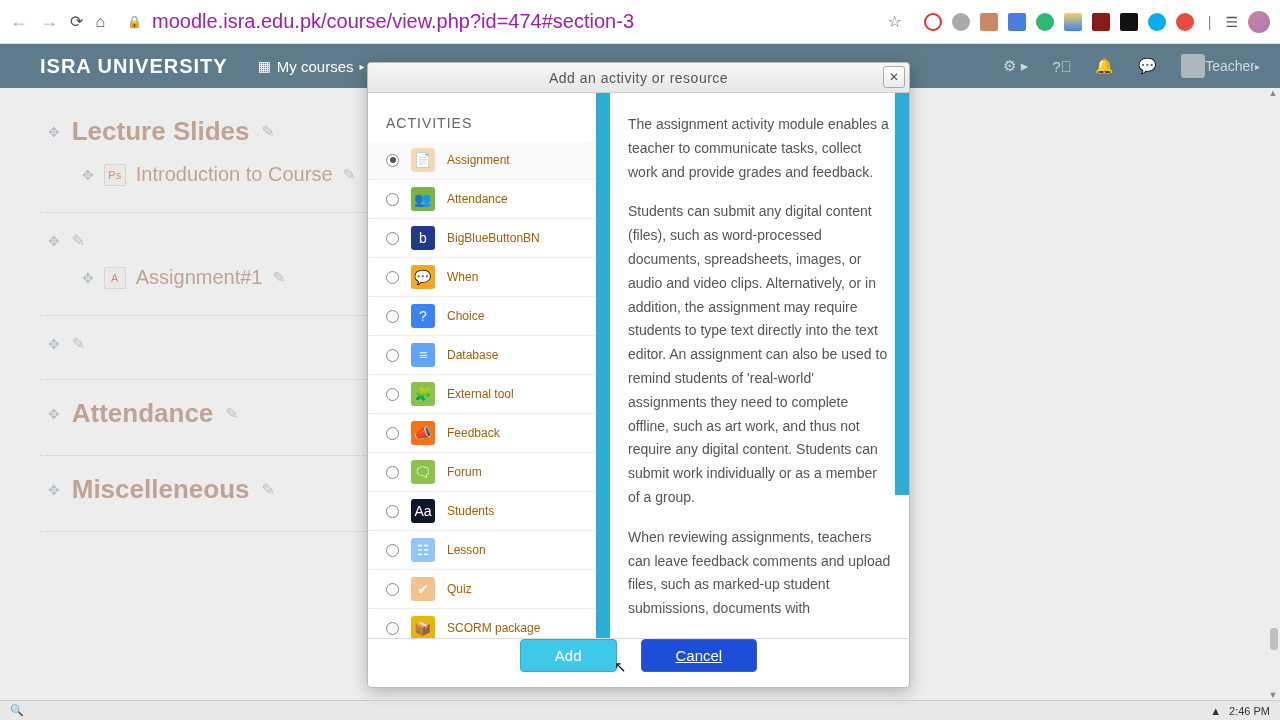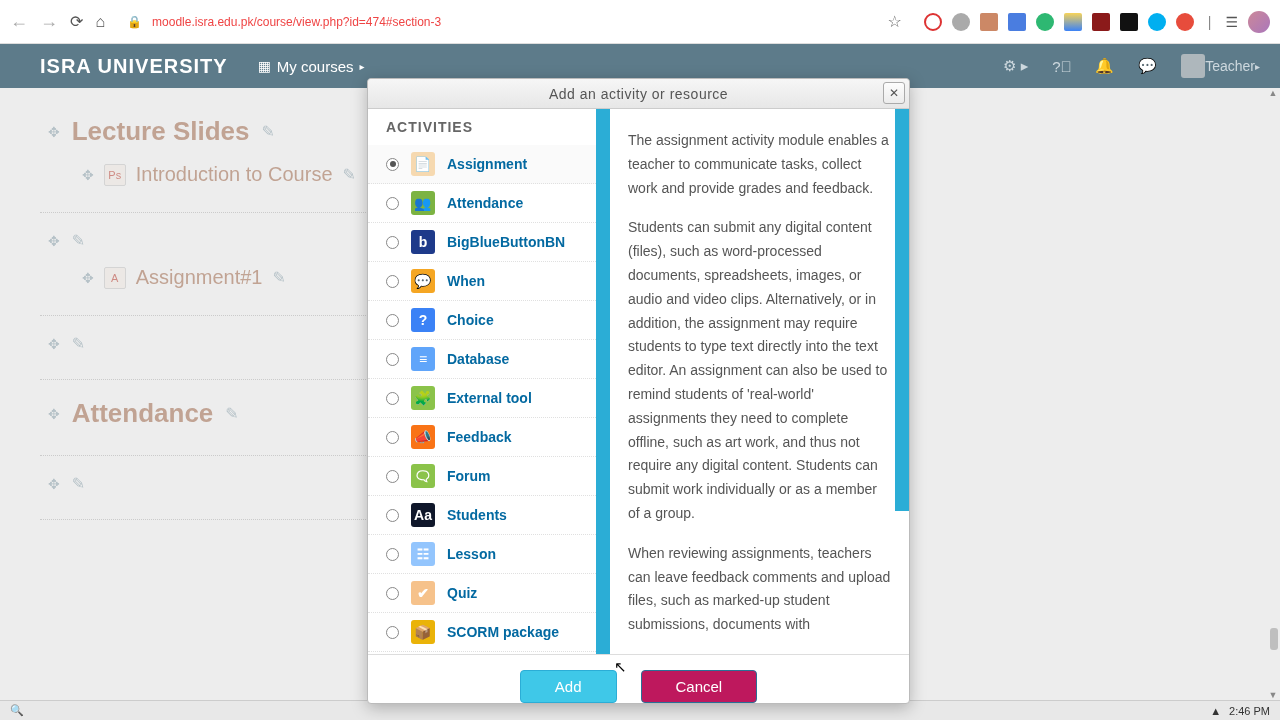--- a/index.html
+++ b/index.html
@@ -5,21 +5,21 @@
 * { box-sizing: border-box; margin: 0; padding: 0; }
 body { font-family: "Segoe UI", Arial, sans-serif; background: #fff; font-size: 14px; overflow: hidden; width: 1280px; height: 720px; position: relative; }
 
 
 .browser-chrome { height: 44px; background: #fff; border-bottom: 1px solid #ddd; display: flex; align-items: center; padding: 0 10px; gap: 12px; }
 .nav-arrow { font-size: 18px; color: #aaa; cursor: pointer; }
 .reload-icon { font-size: 16px; color: #555; }
 .home-icon { font-size: 16px; color: #555; }
 .url-bar { flex: 1; display: flex; align-items: center; gap: 10px; padding: 0 10px; }
 .lock { font-size: 12px; color: #666; }
-.url-text { color: #ef4444; font-size: 12px; }
+.url-text { color: #a21caf; font-size: 20px; }
 .star { font-size: 16px; color: #666; margin-right: 10px; }
 .ext-icons { display: flex; gap: 10px; align-items: center; }
 .ext-icon { width: 18px; height: 18px; border-radius: 2px; }
 .avatar-sm { width: 22px; height: 22px; border-radius: 50%; background: linear-gradient(135deg,#c89,#a7b); }
 
 
 .moodle-header { height: 44px; background: #5d7b8a; display: flex; align-items: center; padding: 0 20px 0 40px; color: #fff; }
 .brand { font-size: 20px; letter-spacing: 1px; font-weight: 700; margin-right: 30px; }
 .mycourses { display: flex; align-items: center; gap: 6px; font-size: 15px; }
 .dash-icon { font-size: 14px; }
@@ -35,41 +35,41 @@
 .section { border-bottom: 1px dotted #bbb; padding: 18px 0 26px 8px; width: 330px; }
 .section-title { display: flex; align-items: center; gap: 12px; }
 .move-handle { color: #8fa7b3; font-size: 14px; }
 .sec-name { color: #a66a4a; font-size: 26px; font-weight: 700; }
 .edit-pencil { color: #8fa7b3; font-size: 16px; }
 .sec-item { margin: 16px 0 0 34px; display: flex; align-items: center; gap: 10px; }
 .item-icon { width: 22px; height: 22px; border: 1px solid #ccc; border-radius: 2px; display: inline-flex; align-items: center; justify-content: center; font-size: 11px; background: #fdf5ee; color: #c0392b; }
 .item-text { color: #a66a4a; font-size: 20px; }
 
 
-.modal { position: absolute; top: 78px; left: 367px; width: 543px; height: 626px; background: #fff; border: 1px solid #bbb; border-radius: 4px; box-shadow: 0 4px 16px rgba(0,0,0,0.25); display: flex; flex-direction: column; z-index: 100; }
+.modal { position: absolute; top: 62px; left: 367px; width: 543px; height: 626px; background: #fff; border: 1px solid #bbb; border-radius: 4px; box-shadow: 0 4px 16px rgba(0,0,0,0.25); display: flex; flex-direction: column; z-index: 100; }
 .modal-titlebar { height: 30px; background: linear-gradient(#f6f6f6,#e7e7e7); border-bottom: 1px solid #ccc; display: flex; align-items: center; justify-content: center; position: relative; border-radius: 4px 4px 0 0; }
 .modal-title { color: #555; font-size: 14px; letter-spacing: 0.5px; }
 .modal-close { position: absolute; right: 4px; top: 3px; width: 22px; height: 22px; border: 1px solid #aaa; border-radius: 3px; background: linear-gradient(#fdfdfd,#ececec); color: #555; font-size: 12px; display: flex; align-items: center; justify-content: center; cursor: pointer; }
 .modal-body { flex: 1; display: flex; overflow: hidden; border-bottom: 1px solid #ddd; }
-.activity-col { width: 228px; background: #fff; overflow-y: auto; padding-top: 4px; position: relative; font-weight: bold; }
+.activity-col { width: 228px; background: #fff; overflow-y: auto; padding-top: 16px; position: relative; }
 .activities-hdr { color: #666; font-size: 14px; letter-spacing: 1px; padding: 6px 18px 10px; }
 .activity-row { display: flex; align-items: center; gap: 12px; padding: 7px 12px 7px 18px; cursor: pointer; border-bottom: 1px dotted #e0e0e0; }
 .activity-row.selected { background: #fafafa; }
 .radio { width: 13px; height: 13px; border: 1px solid #888; border-radius: 50%; display: inline-flex; align-items: center; justify-content: center; background: #fff; }
 .radio.on::after { content: ""; width: 6px; height: 6px; background: #555; border-radius: 50%; }
 .act-icon { width: 24px; height: 24px; border-radius: 3px; display: inline-flex; align-items: center; justify-content: center; font-size: 14px; color: #fff; }
-.act-label { color: #0369a1; font-size: 14px; }
+.act-label { color: #a16207; font-size: 12px; }
 .vbar { width: 14px; background: #2badd6; }
 .desc-col { flex: 1; padding: 20px 18px; color: #555; font-size: 14px; line-height: 1.7; overflow-y: auto; position: relative; }
 .desc-col p { margin-bottom: 16px; }
 .desc-scroll { position: absolute; right: 0; top: 0; width: 14px; height: 402px; background: #2badd6; }
-.modal-footer { height: 48px; display: flex; align-items: flex-end; justify-content: center; gap: 24px; }
+.modal-footer { height: 48px; display: flex; align-items: flex-start; justify-content: center; gap: 24px; }
 .btn { padding: 7px 34px; border-radius: 4px; font-size: 15px; cursor: pointer; border: 1px solid; }
 .btn-add { background: #3fc8e8; border-color: #2badd6; color: #fff; }
-.btn-cancel { background: #be185d; border-color: #2a6f95; color: #fff; }
+.btn-cancel { background: #1d4ed8; border-color: #2a6f95; color: #fff; text-decoration: underline; }
 
 
 .cursor { position: absolute; top: 658px; left: 614px; z-index: 200; font-size: 15px; }
 
 
 .taskbar { position: absolute; bottom: 0; left: 0; right: 0; height: 20px; background: #e8e8e8; border-top: 1px solid #ccc; display: flex; align-items: center; padding: 0 10px; font-size: 11px; color: #333; }
 .taskbar .tb-right { margin-left: auto; display: flex; align-items: center; gap: 8px; }
 
 
 .page-scroll { position: absolute; right: 2px; top: 628px; width: 8px; height: 22px; background: #bfbfbf; border-radius: 3px; }
@@ -160,20 +160,21 @@
     <div class="section">
       <div class="section-title">
     <span class="move-handle">✥</span>
     <span class="sec-name">Attendance</span>
     <span class="edit-pencil">✎</span>
   </div>
     </div>
     <div class="section">
       <div class="section-title">
     <span class="move-handle">✥</span>
+    <span class="sec-name">Miscelleneous</span>
     <span class="edit-pencil">✎</span>
   </div>
     </div>
   </div>
 <div class="page-overlay"></div>
 
 <div class="modal">
   <div class="modal-titlebar">
     <span class="modal-title">Add an activity or resource</span>
     <div class="modal-close">

